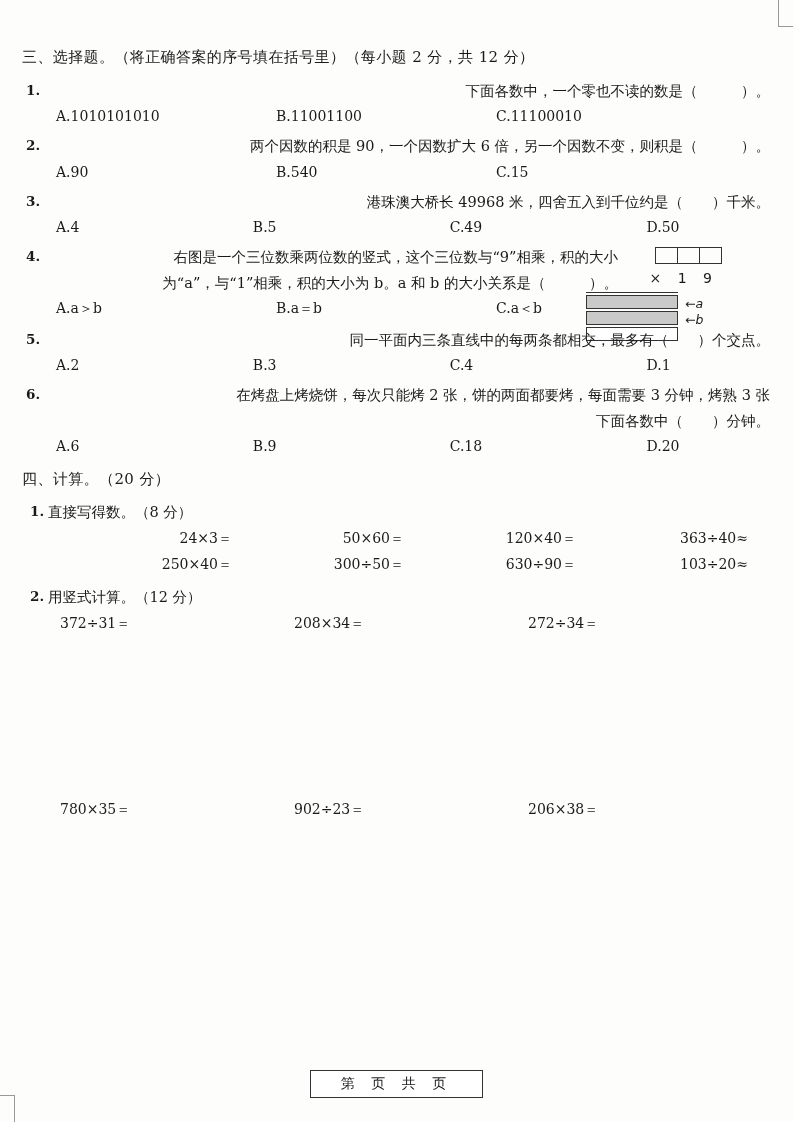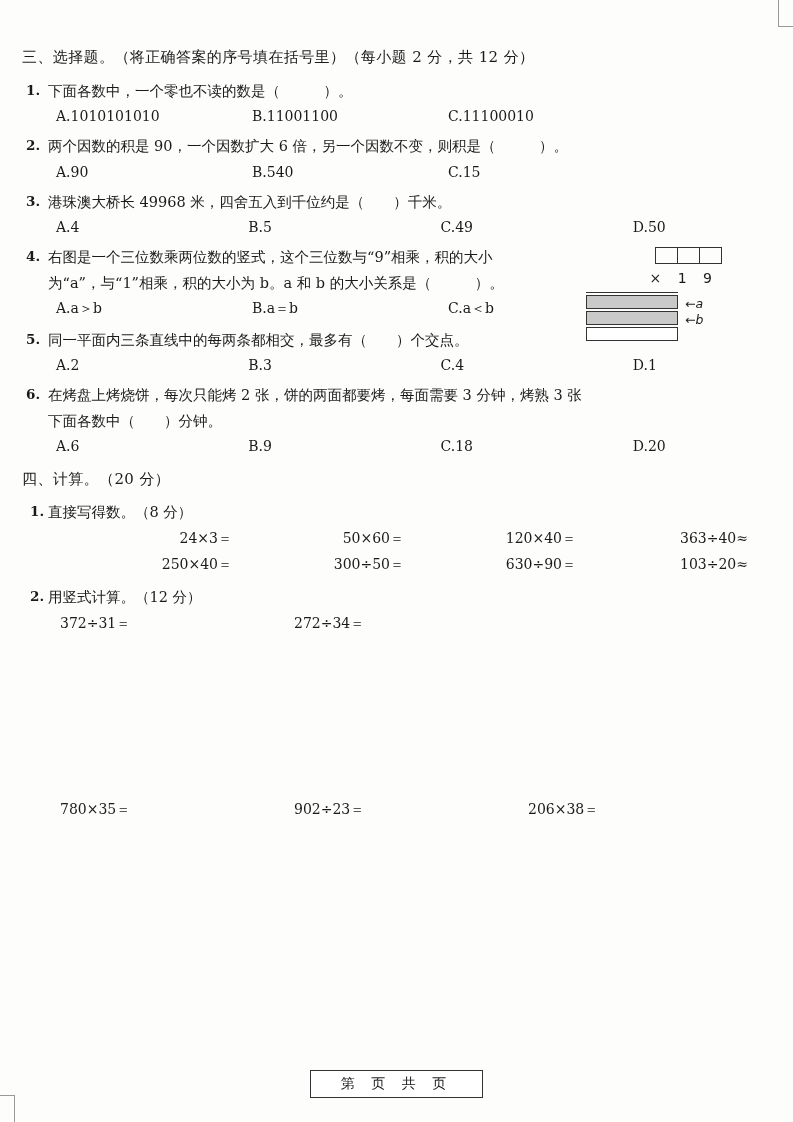--- a/index.html
+++ b/index.html
@@ -55,26 +55,28 @@
   .q .num {
     position: absolute;
     left: 4px;
     top: 0;
     font-weight: bold;
     font-size: 13.5px;
     font-family: "DejaVu Serif", serif;
   }
   .q .stem {
     display: block;
+    text-align: right;
   }
   .opts {
     display: flex;
     padding-left: 34px;
     margin: 2px 0 10px 0;
     font-size: 14px;
+    gap: 24px;
   }
   .opts span { display: inline-block; }
   .o1 { width: 196px; }
   .o2 { width: 196px; }
   .o3 { width: 196px; }
   .o4 { width: 140px; }
 
   .q4wrap {
     position: relative;
   }
@@ -291,20 +293,21 @@
       <span class="c">630÷90＝</span>
       <span class="c">103÷20≈</span>
     </div>
 
     <div class="calc-head">
       <span class="num">2.</span>
       <span>用竖式计算。（12 分）</span>
     </div>
     <div class="calc-grid2">
       <span class="c">372÷31＝</span>
+      <span class="c">208×34＝</span>
       <span class="c">272÷34＝</span>
     </div>
 
     <div class="spacer-lg"></div>
 
     <div class="calc-grid2">
       <span class="c">780×35＝</span>
       <span class="c">902÷23＝</span>
       <span class="c">206×38＝</span>
     </div>

